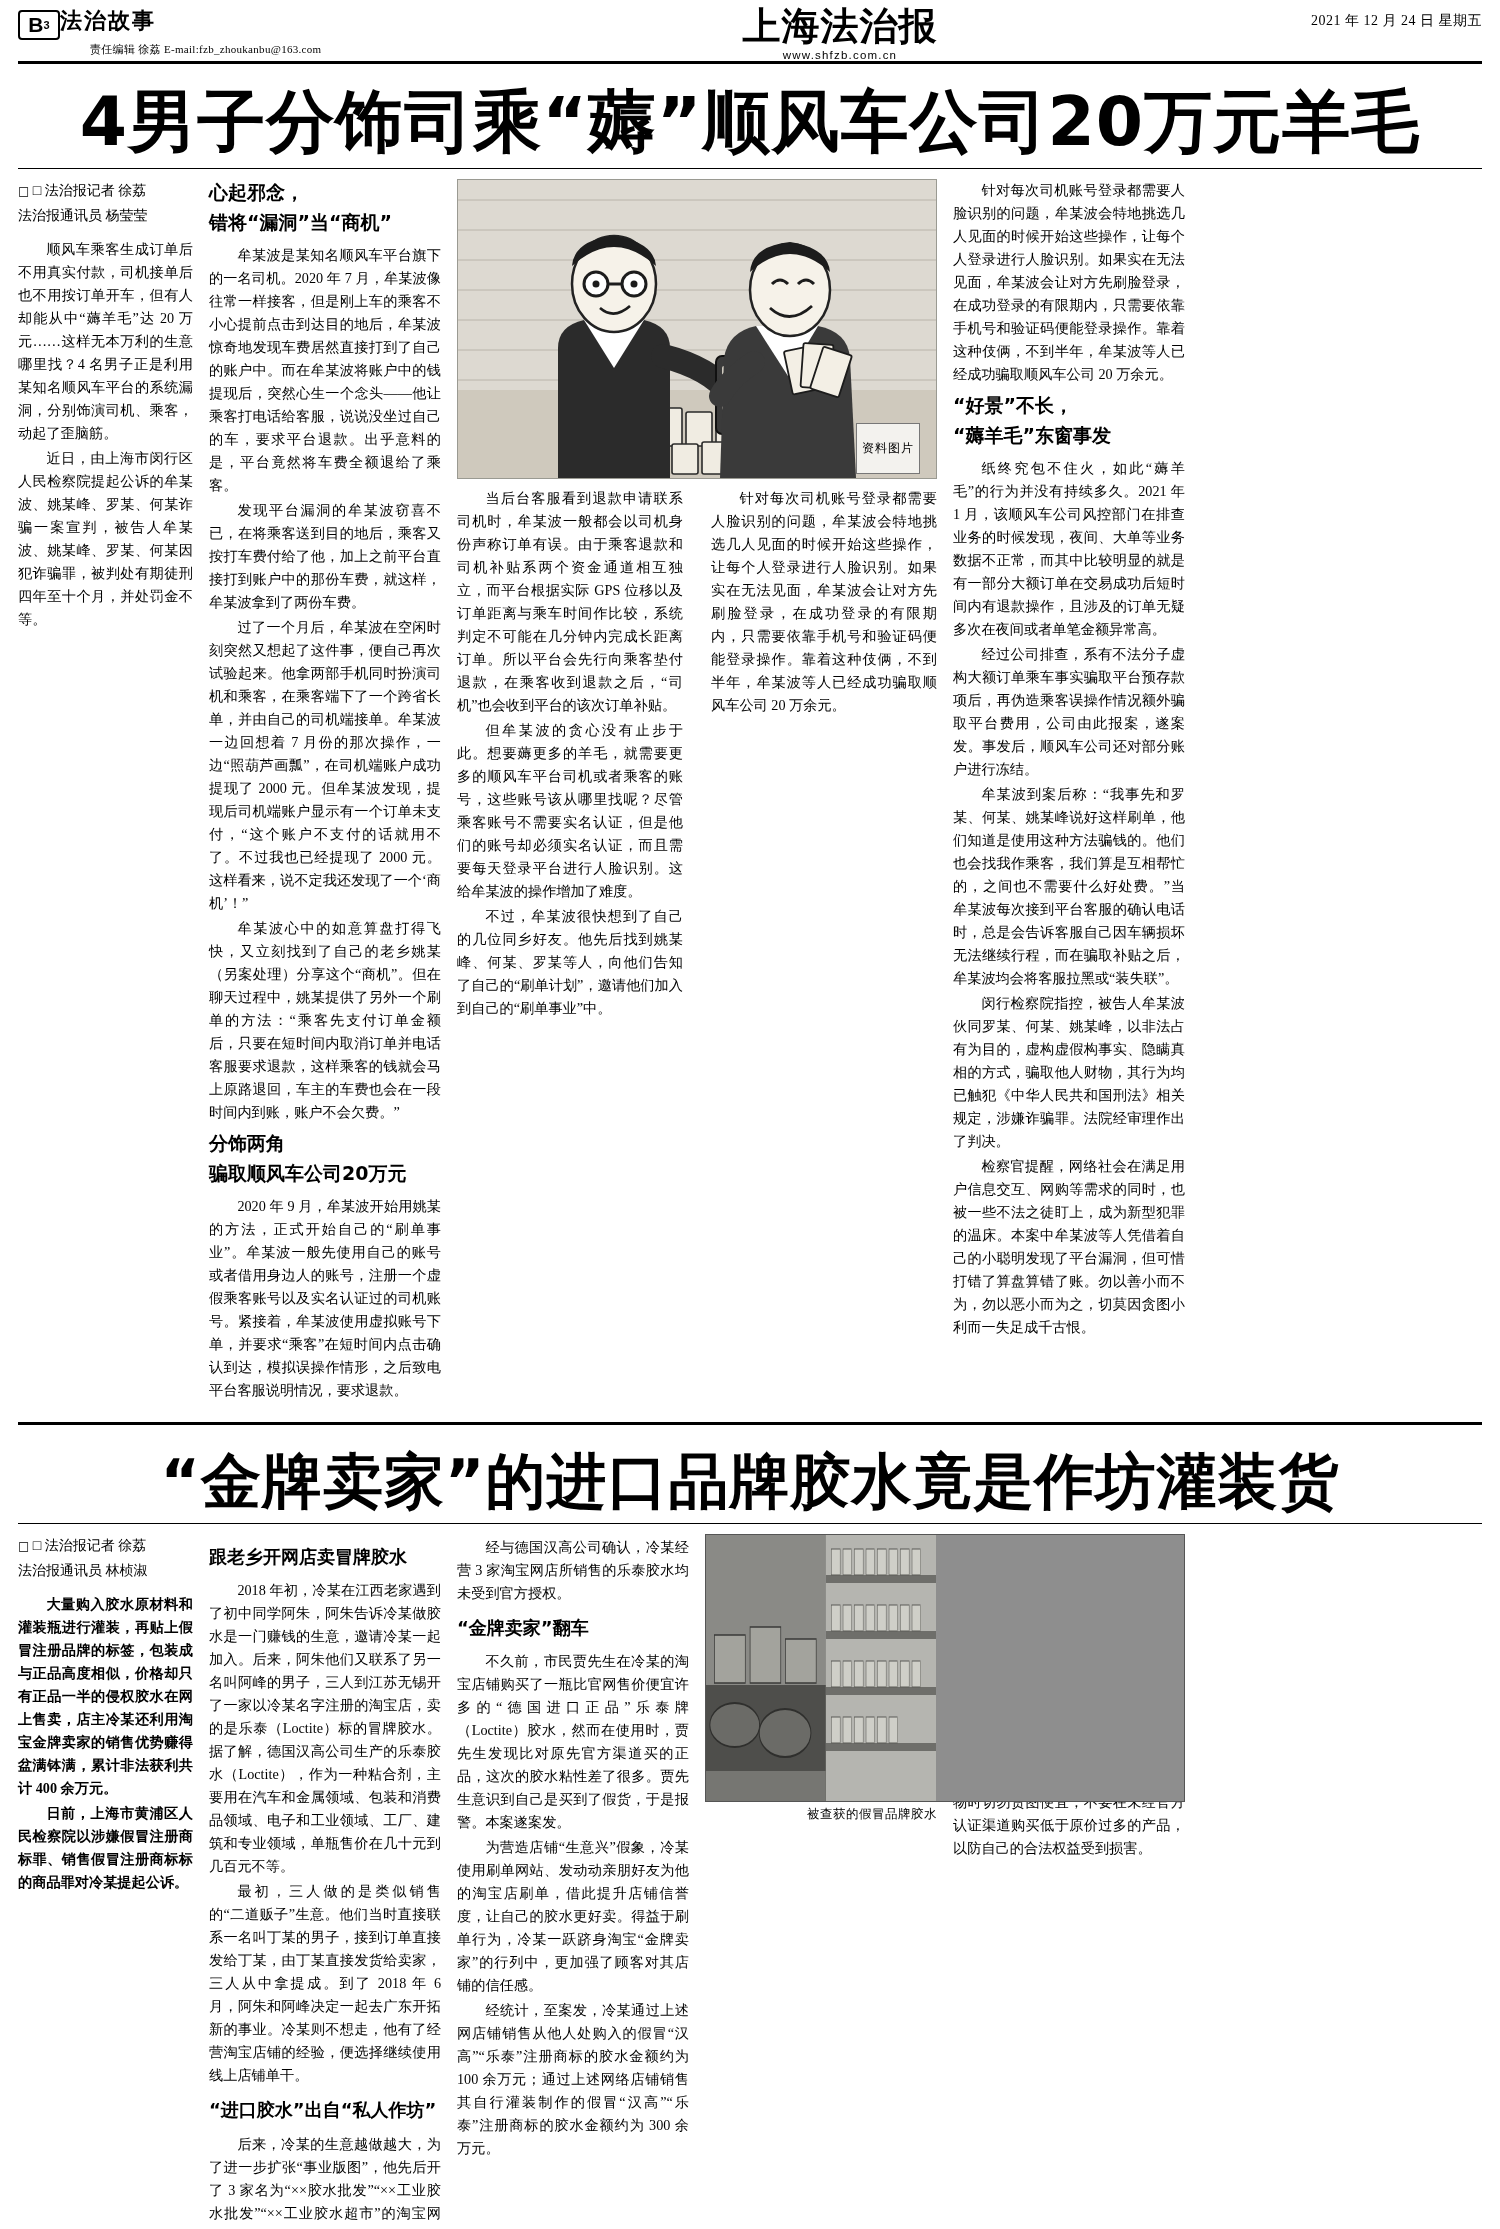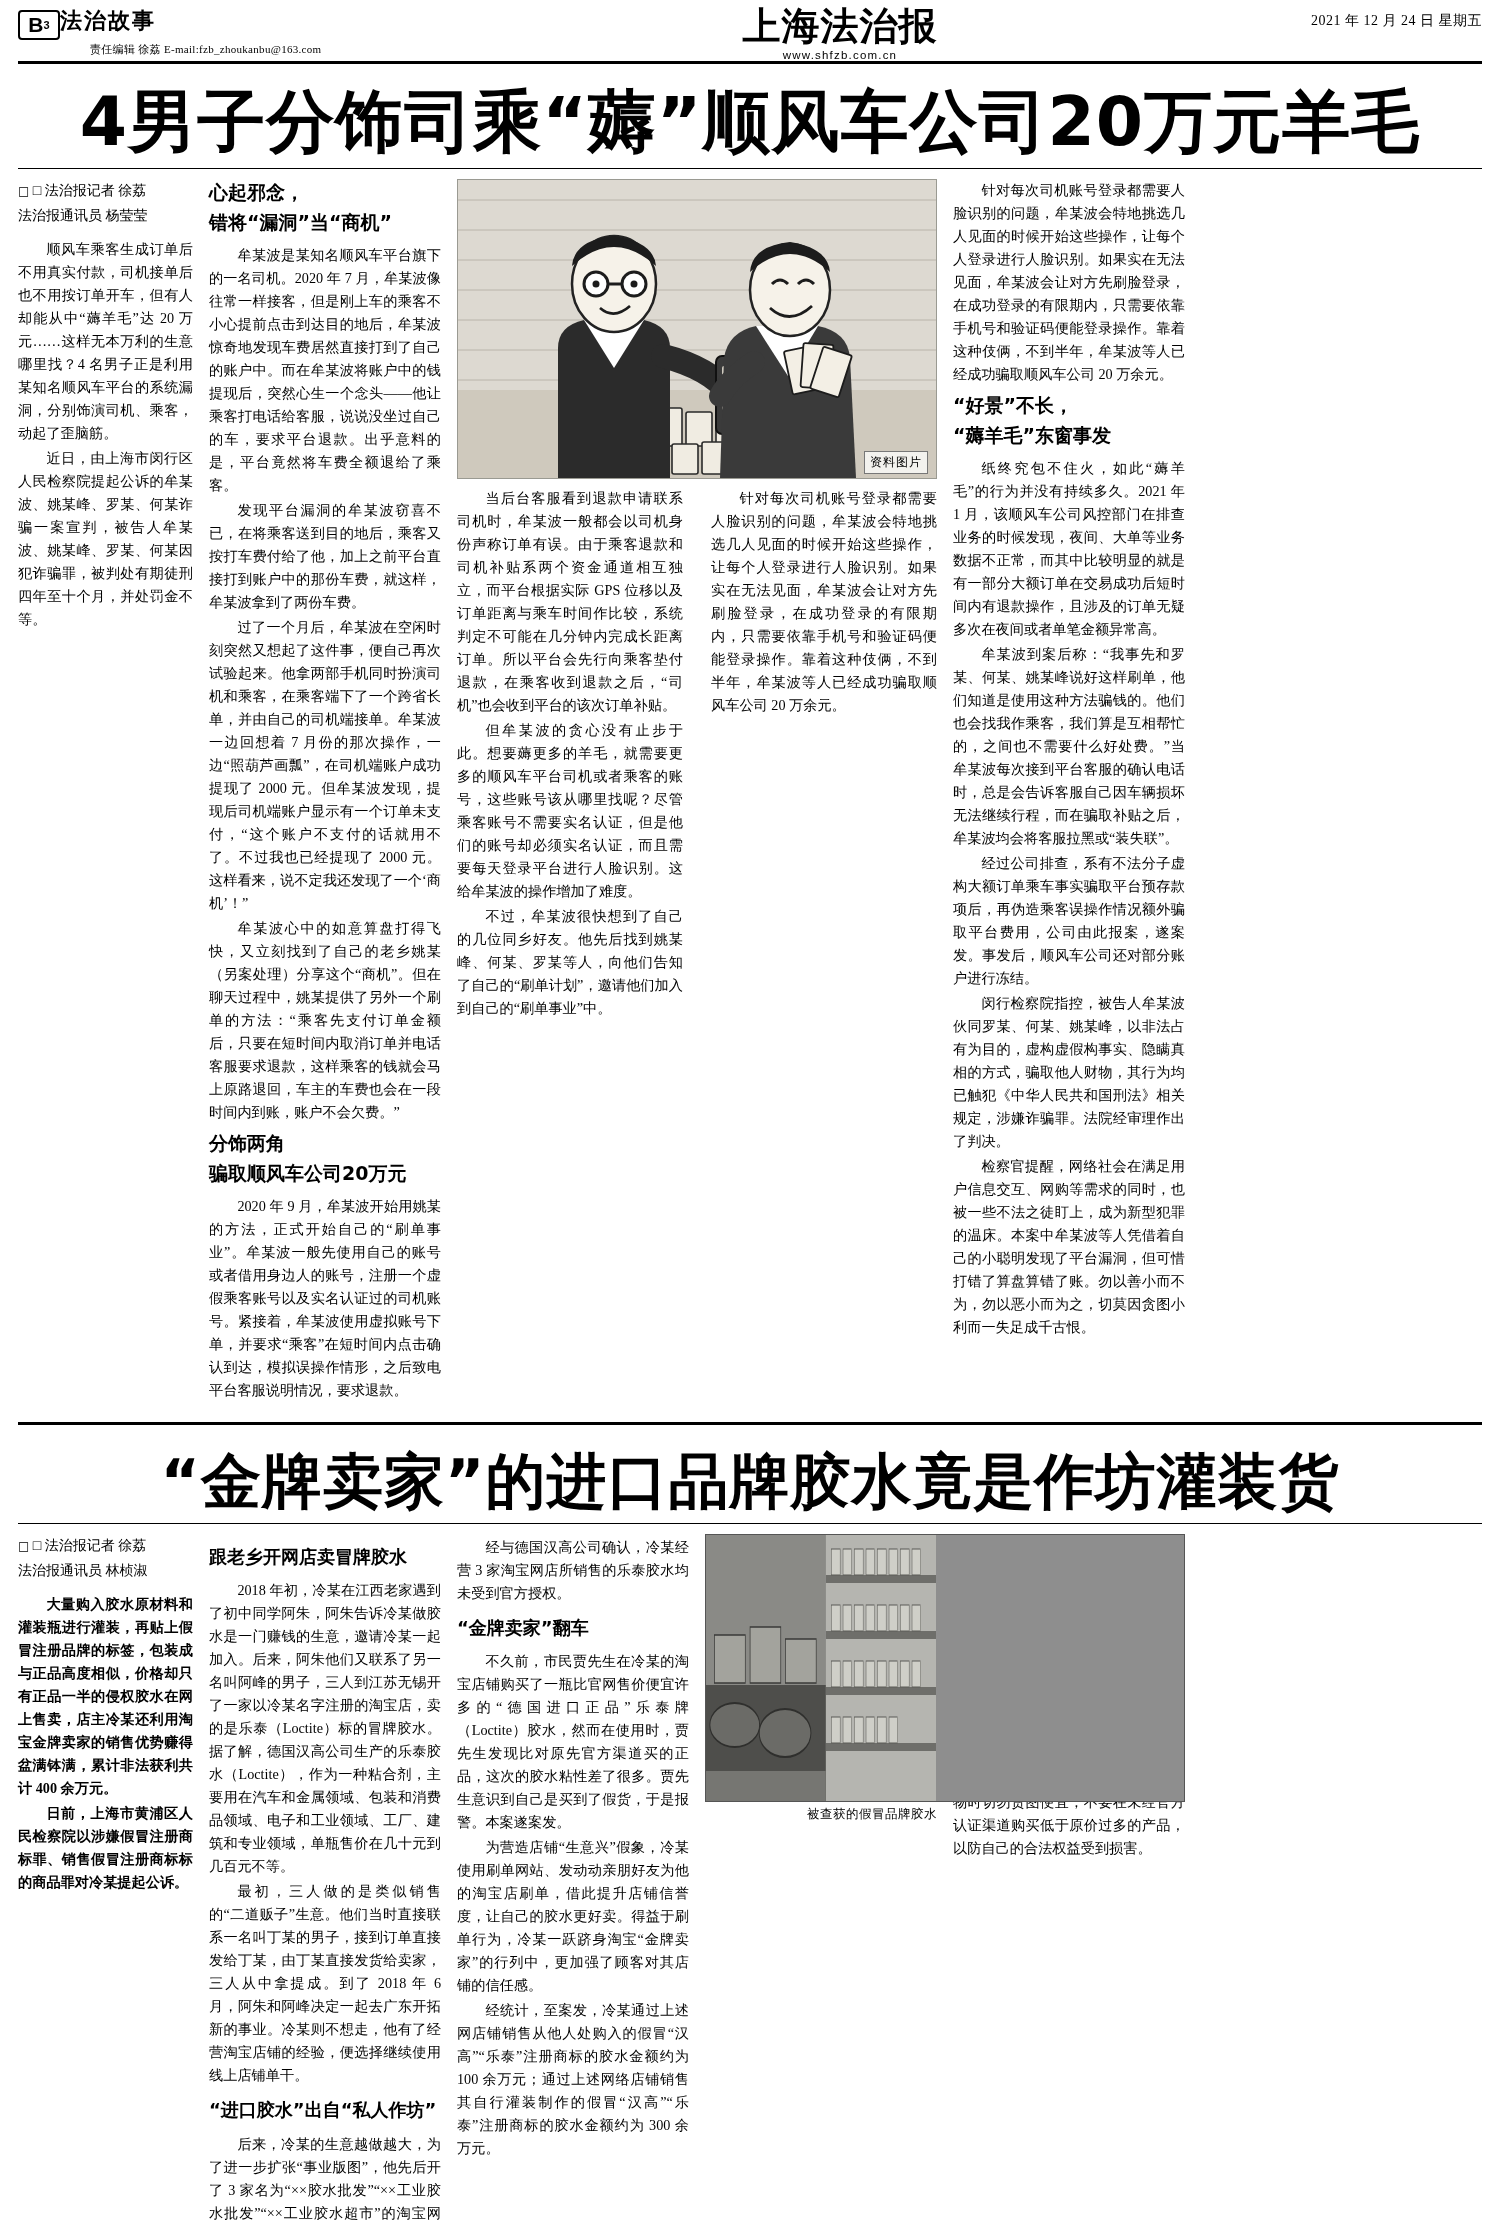--- a/index.html
+++ b/index.html
@@ -112,23 +112,23 @@
   
   .illus {
     width: 480px; height: 300px;
     margin-bottom: 8px;
     position: relative;
     overflow: hidden;
     background: #d9d6cf;
     border: 1px solid #9a9a92;
   }
   .illus .caption-tag {
-    position: absolute; right: 8px; bottom: 4px;
+    position: absolute; right: 16px; bottom: 4px;
     background: rgba(255,255,255,0.75);
-    font-size: 12px; padding: 2px 5px; letter-spacing: 1px;
+    font-size: 12px; padding: 16px 5px; letter-spacing: 1px;
     border: 1px solid #777;
   }
   .illus svg { display: block; }
 
   
   .big-divider {
     border-top: 3px solid #000;
     margin: 18px 0 0 0;
   }
 
@@ -290,22 +290,22 @@
           <p>针对每次司机账号登录都需要人脸识别的问题，牟某波会特地挑选几人见面的时候开始这些操作，让每个人登录进行人脸识别。如果实在无法见面，牟某波会让对方先刷脸登录，在成功登录的有限期内，只需要依靠手机号和验证码便能登录操作。靠着这种伎俩，不到半年，牟某波等人已经成功骗取顺风车公司 20 万余元。</p>
         </div>
       </div>
     </div>
 
     <div class="col col-6">
       <p>针对每次司机账号登录都需要人脸识别的问题，牟某波会特地挑选几人见面的时候开始这些操作，让每个人登录进行人脸识别。如果实在无法见面，牟某波会让对方先刷脸登录，在成功登录的有限期内，只需要依靠手机号和验证码便能登录操作。靠着这种伎俩，不到半年，牟某波等人已经成功骗取顺风车公司 20 万余元。</p>
       <div class="subhead">“好景”不长，</div>
       <div class="subhead" style="margin-top:-6px">“薅羊毛”东窗事发</div>
       <p>纸终究包不住火，如此“薅羊毛”的行为并没有持续多久。2021 年 1 月，该顺风车公司风控部门在排查业务的时候发现，夜间、大单等业务数据不正常，而其中比较明显的就是有一部分大额订单在交易成功后短时间内有退款操作，且涉及的订单无疑多次在夜间或者单笔金额异常高。</p>
+      <p>经过公司排查，系有不法分子虚构大额订单乘车事实骗取平台预存款项后，再伪造乘客误操作情况额外骗取平台费用，公司由此报案，遂案发。事发后，顺风车公司还对部分账户进行冻结。</p>
       <p>牟某波到案后称：“我事先和罗某、何某、姚某峰说好这样刷单，他们知道是使用这种方法骗钱的。他们也会找我作乘客，我们算是互相帮忙的，之间也不需要什么好处费。”当牟某波每次接到平台客服的确认电话时，总是会告诉客服自己因车辆损坏无法继续行程，而在骗取补贴之后，牟某波均会将客服拉黑或“装失联”。</p>
-      <p>经过公司排查，系有不法分子虚构大额订单乘车事实骗取平台预存款项后，再伪造乘客误操作情况额外骗取平台费用，公司由此报案，遂案发。事发后，顺风车公司还对部分账户进行冻结。</p>
       <p>闵行检察院指控，被告人牟某波伙同罗某、何某、姚某峰，以非法占有为目的，虚构虚假构事实、隐瞒真相的方式，骗取他人财物，其行为均已触犯《中华人民共和国刑法》相关规定，涉嫌诈骗罪。法院经审理作出了判决。</p>
       <p>检察官提醒，网络社会在满足用户信息交互、网购等需求的同时，也被一些不法之徒盯上，成为新型犯罪的温床。本案中牟某波等人凭借着自己的小聪明发现了平台漏洞，但可惜打错了算盘算错了账。勿以善小而不为，勿以恶小而为之，切莫因贪图小利而一失足成千古恨。</p>
     </div>
 
   </div>
 
   <div class="big-divider"></div>
 
   <div class="headline headline-2">“金牌卖家”的进口品牌胶水竟是作坊灌装货</div>
   <div class="rule-thin"></div>

